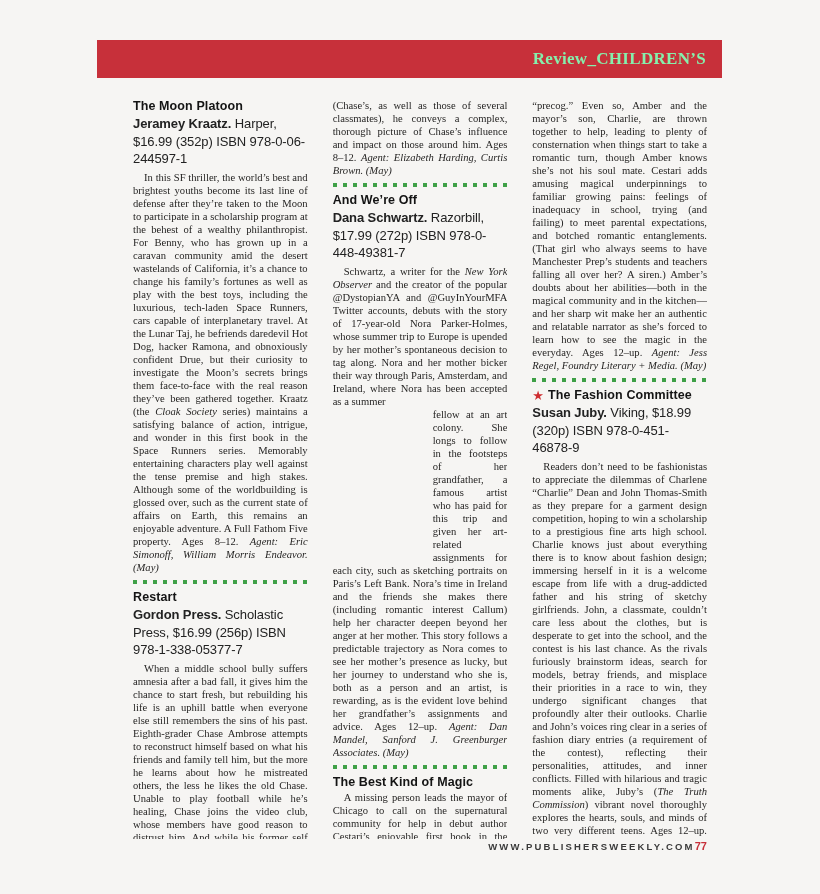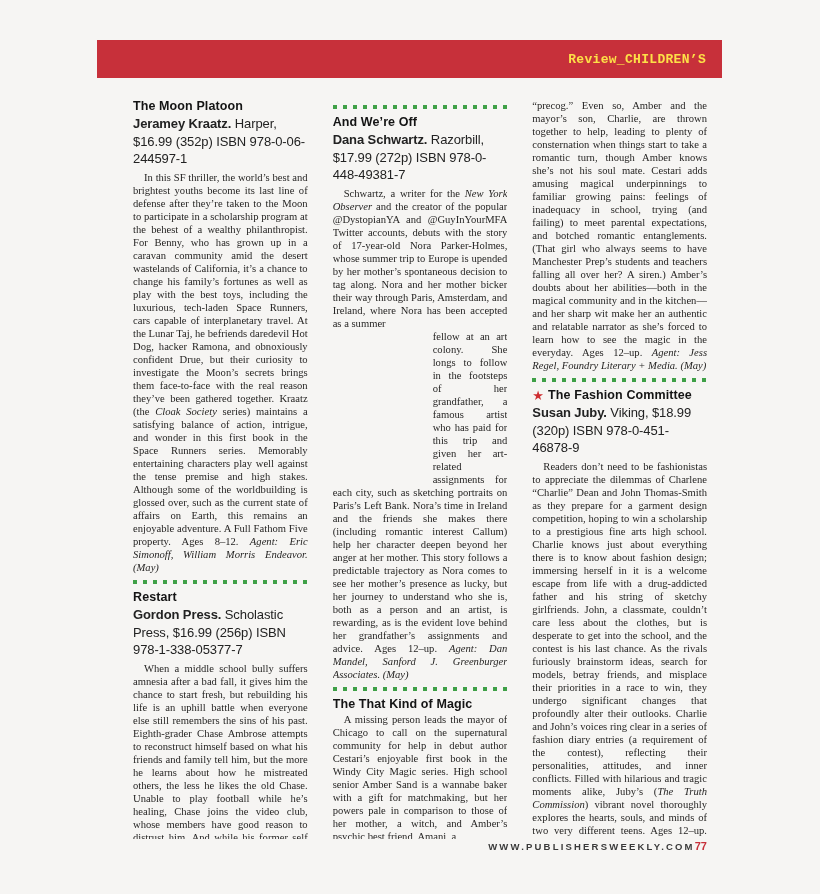--- a/index.html
+++ b/index.html
@@ -11,22 +11,22 @@
   }
   .page{position:relative;width:820px;height:894px;overflow:hidden;}
 
   .header-bar{
     position:absolute;left:97px;top:40px;width:625px;height:38px;
     background:#c7303a;
     display:flex;align-items:center;justify-content:flex-end;
     padding-right:16px;box-sizing:border-box;
   }
   .header-label{
-    color:#fde047;font-family:Liberation Mono, monospace;
-    font-weight:bold;font-size:13px;letter-spacing:.3px;
+    color:#86efac;font-family:Liberation Serif, serif;
+    font-weight:bold;font-size:17px;letter-spacing:.3px;
   }
 
   .columns{
     position:absolute;left:133px;top:99px;width:574px;height:740px;
     display:flex;gap:25px;
   }
   .col{width:186px;height:740px;overflow:hidden;}
 
   .review-title{
     font-family:"Liberation Sans", sans-serif;
@@ -79,27 +79,28 @@
     <div class="col">
         <h3 class="review-title">The Moon Platoon</h3>
         <p class="credit"><span class="bd">Jeramey Kraatz.</span><span> Harper, $16.99 (352p) ISBN 978-0-06-244597-1</span></p>
         <p class="body indent"><span>In this SF thriller, the world’s best and brightest youths become its last line of defense after they’re taken to the Moon to participate in a scholarship program at the behest of a wealthy philanthropist. For Benny, who has grown up in a caravan community amid the desert wastelands of California, it’s a chance to change his family’s fortunes as well as play with the best toys, including the luxurious, tech-laden Space Runners, cars capable of interplanetary travel. At the Lunar Taj, he befriends daredevil Hot Dog, hacker Ramona, and obnoxiously confident Drue, but their curiosity to investigate the Moon’s secrets brings them face-to-face with the real reason they’ve been gathered together. Kraatz (the </span><span class="it">Cloak Society</span><span> series) maintains a satisfying balance of action, intrigue, and wonder in this first book in the Space Runners series. Memorably entertaining characters play well against the tense premise and high stakes. Although some of the worldbuilding is glossed over, such as the current state of affairs on Earth, this remains an enjoyable adventure. A Full Fathom Five property. Ages 8–12. </span><span class="it">Agent: Eric Simonoff, William Morris Endeavor. (May)</span></p>
         <div class="sep"></div>
         <h3 class="review-title">Restart</h3>
         <p class="credit"><span class="bd">Gordon Press.</span><span> Scholastic Press, $16.99 (256p) ISBN 978-1-338-05377-7</span></p>
         <p class="body indent"><span>When a middle school bully suffers amnesia after a bad fall, it gives him the chance to start fresh, but rebuilding his life is an uphill battle when everyone else still remembers the sins of his past. Eighth-grader Chase Ambrose attempts to reconstruct himself based on what his friends and family tell him, but the more he learns about how he mistreated others, the less he likes the old Chase. Unable to play football while he’s healing, Chase joins the video club, whose members have good reason to distrust him. And while his former self did community service at a local retirement home, the new Chase comes to enjoy spending time with the residents—especially a grumpy veteran whose stories he values. In this compelling and sometimes humorous tale of nature and identity, Korman (</span><span class="it">Slacker</span><span>) offers an intriguing exploration of the potential for redemption. By telling the story from multiple perspectives</span></p>
       </div>
     <div class="col">
+        <p class="body"><span>(Chase’s, as well as those of several classmates), he conveys a complex, thorough picture of Chase’s influence and impact on those around him. Ages 8–12. </span><span class="it">Agent: Elizabeth Harding, Curtis Brown. (May)</span></p>
         <div class="sep"></div>
         <h3 class="review-title">And We’re Off</h3>
         <p class="credit"><span class="bd">Dana Schwartz.</span><span> Razorbill, $17.99 (272p) ISBN 978-0-448-49381-7</span></p>
         <p class="body indent"><span>Schwartz, a writer for the </span><span class="it">New York Observer</span><span> and the creator of the popular @DystopianYA and @GuyInYourMFA Twitter accounts, debuts with the story of 17-year-old Nora Parker-Holmes, whose summer trip to Europe is upended by her mother’s spontaneous decision to tag along. Nora and her mother bicker their way through Paris, Amsterdam, and Ireland, where Nora has been accepted as a summer</span></p>
         <p class="body"><span class="float-spacer" style="width: 100px; height: 152px;"></span><span>fellow at an art colony. She longs to follow in the footsteps of her grandfather, a famous artist who has paid for this trip and given her art-related assignments for each city, such as sketching portraits on Paris’s Left Bank. Nora’s time in Ireland and the friends she makes there (including romantic interest Callum) help her character deepen beyond her anger at her mother. This story follows a predictable trajectory as Nora comes to see her mother’s presence as lucky, but her journey to understand who she is, both as a person and an artist, is rewarding, as is the evident love behind her grandfather’s assignments and advice. Ages 12–up. </span><span class="it">Agent: Dan Mandel, Sanford J. Greenburger Associates. (May)</span></p>
         <div class="sep"></div>
-        <h3 class="review-title">The That Kind of Magic</h3>
+        <h3 class="review-title">The Best Kind of Magic</h3>
         <p class="body indent"><span>A missing person leads the mayor of Chicago to call on the supernatural community for help in debut author Cestari’s enjoyable first book in the Windy City Magic series. High school senior Amber Sand is a wannabe baker with a gift for matchmaking, but her powers pale in comparison to those of her mother, a witch, and Amber’s psychic best friend, Amani, a</span></p>
       </div>
     <div class="col">
         <p class="body"><span>“precog.” Even so, Amber and the mayor’s son, Charlie, are thrown together to help, leading to plenty of consternation when things start to take a romantic turn, though Amber knows she’s not his soul mate. Cestari adds amusing magical underpinnings to familiar growing pains: feelings of inadequacy in school, trying (and failing) to meet parental expectations, and botched romantic entanglements. (That girl who always seems to have Manchester Prep’s students and teachers falling all over her? A siren.) Amber’s doubts about her abilities—both in the magical community and in the kitchen—and her sharp wit make her an authentic and relatable narrator as she’s forced to learn how to see the magic in the everyday. Ages 12–up. </span><span class="it">Agent: Jess Regel, Foundry Literary + Media. (May)</span></p>
         <div class="sep"></div>
         <h3 class="review-title"><span class="star">★</span>The Fashion Committee</h3>
         <p class="credit"><span class="bd">Susan Juby.</span><span> Viking, $18.99 (320p) ISBN 978-0-451-46878-9</span></p>
         <p class="body indent"><span>Readers don’t need to be fashionistas to appreciate the dilemmas of Charlene “Charlie” Dean and John Thomas-Smith as they prepare for a garment design competition, hoping to win a scholarship to a prestigious fine arts high school. Charlie knows just about everything there is to know about fashion design; immersing herself in it is a welcome escape from life with a drug-addicted father and his string of sketchy girlfriends. John, a classmate, couldn’t care less about the clothes, but is desperate to get into the school, and the contest is his last chance. As the rivals furiously brainstorm ideas, search for models, betray friends, and misplace their priorities in a race to win, they undergo significant changes that profoundly alter their outlooks. Charlie and John’s voices ring clear in a series of fashion diary entries (a requirement of the contest), reflecting their personalities, attitudes, and inner conflicts. Filled with hilarious and tragic moments alike, Juby’s (</span><span class="it">The Truth Commission</span><span>) vibrant novel thoroughly explores the hearts, souls, and minds of two very different teens. Ages 12–up. </span><span class="it">Agent: Hilary McMahon, Westwood Creative Artists. (May)</span></p>
         <div class="sep"></div>
         <h3 class="review-title">In a Perfect Curtis</h3>

